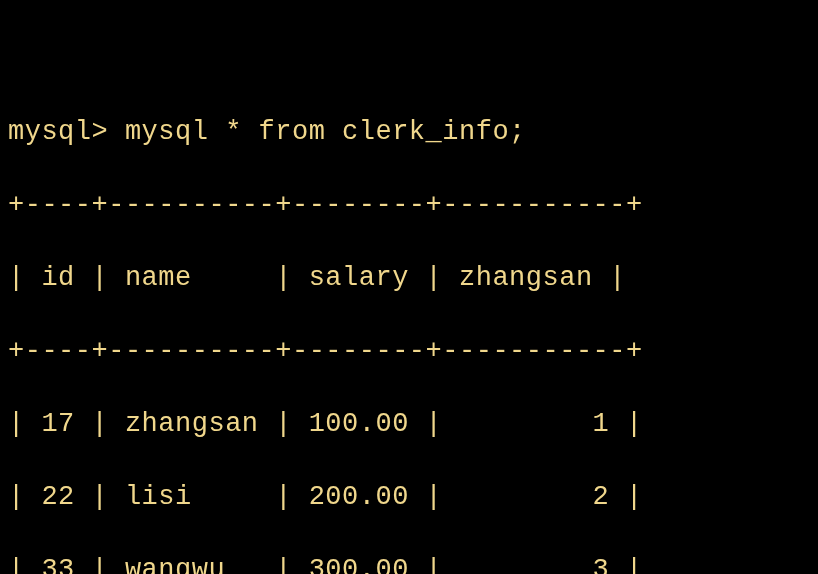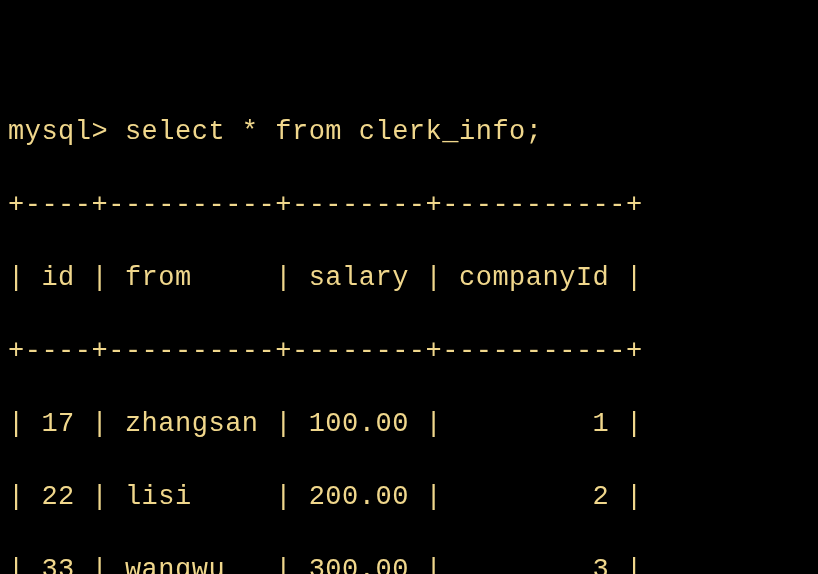--- a/index.html
+++ b/index.html
@@ -19,23 +19,23 @@
       letter-spacing: 0.5px;
     }
     .line {
       display: block;
     }
   </style>
 </head>
 <body>
 
 
-<span class="line"><span>mysql&gt; </span><span>select * from clerk_info;</span></span>
+<span class="line"><span>mysql&gt; </span><span>mysql * from clerk_info;</span></span>
 <span class="line">+----+----------+--------+-----------+</span>
-<span class="line">| id | from     | salary | companyId |</span>
+<span class="line">| id | name     | salary | zhangsan |</span>
 <span class="line">+----+----------+--------+-----------+</span>
 <span class="line">| 17 | zhangsan | 100.00 |         1 |</span>
 <span class="line">| 22 | lisi     | 200.00 |         2 |</span>
 <span class="line">| 33 | wangwu   | 300.00 |         3 |</span>
 
 
 
 
 
 

